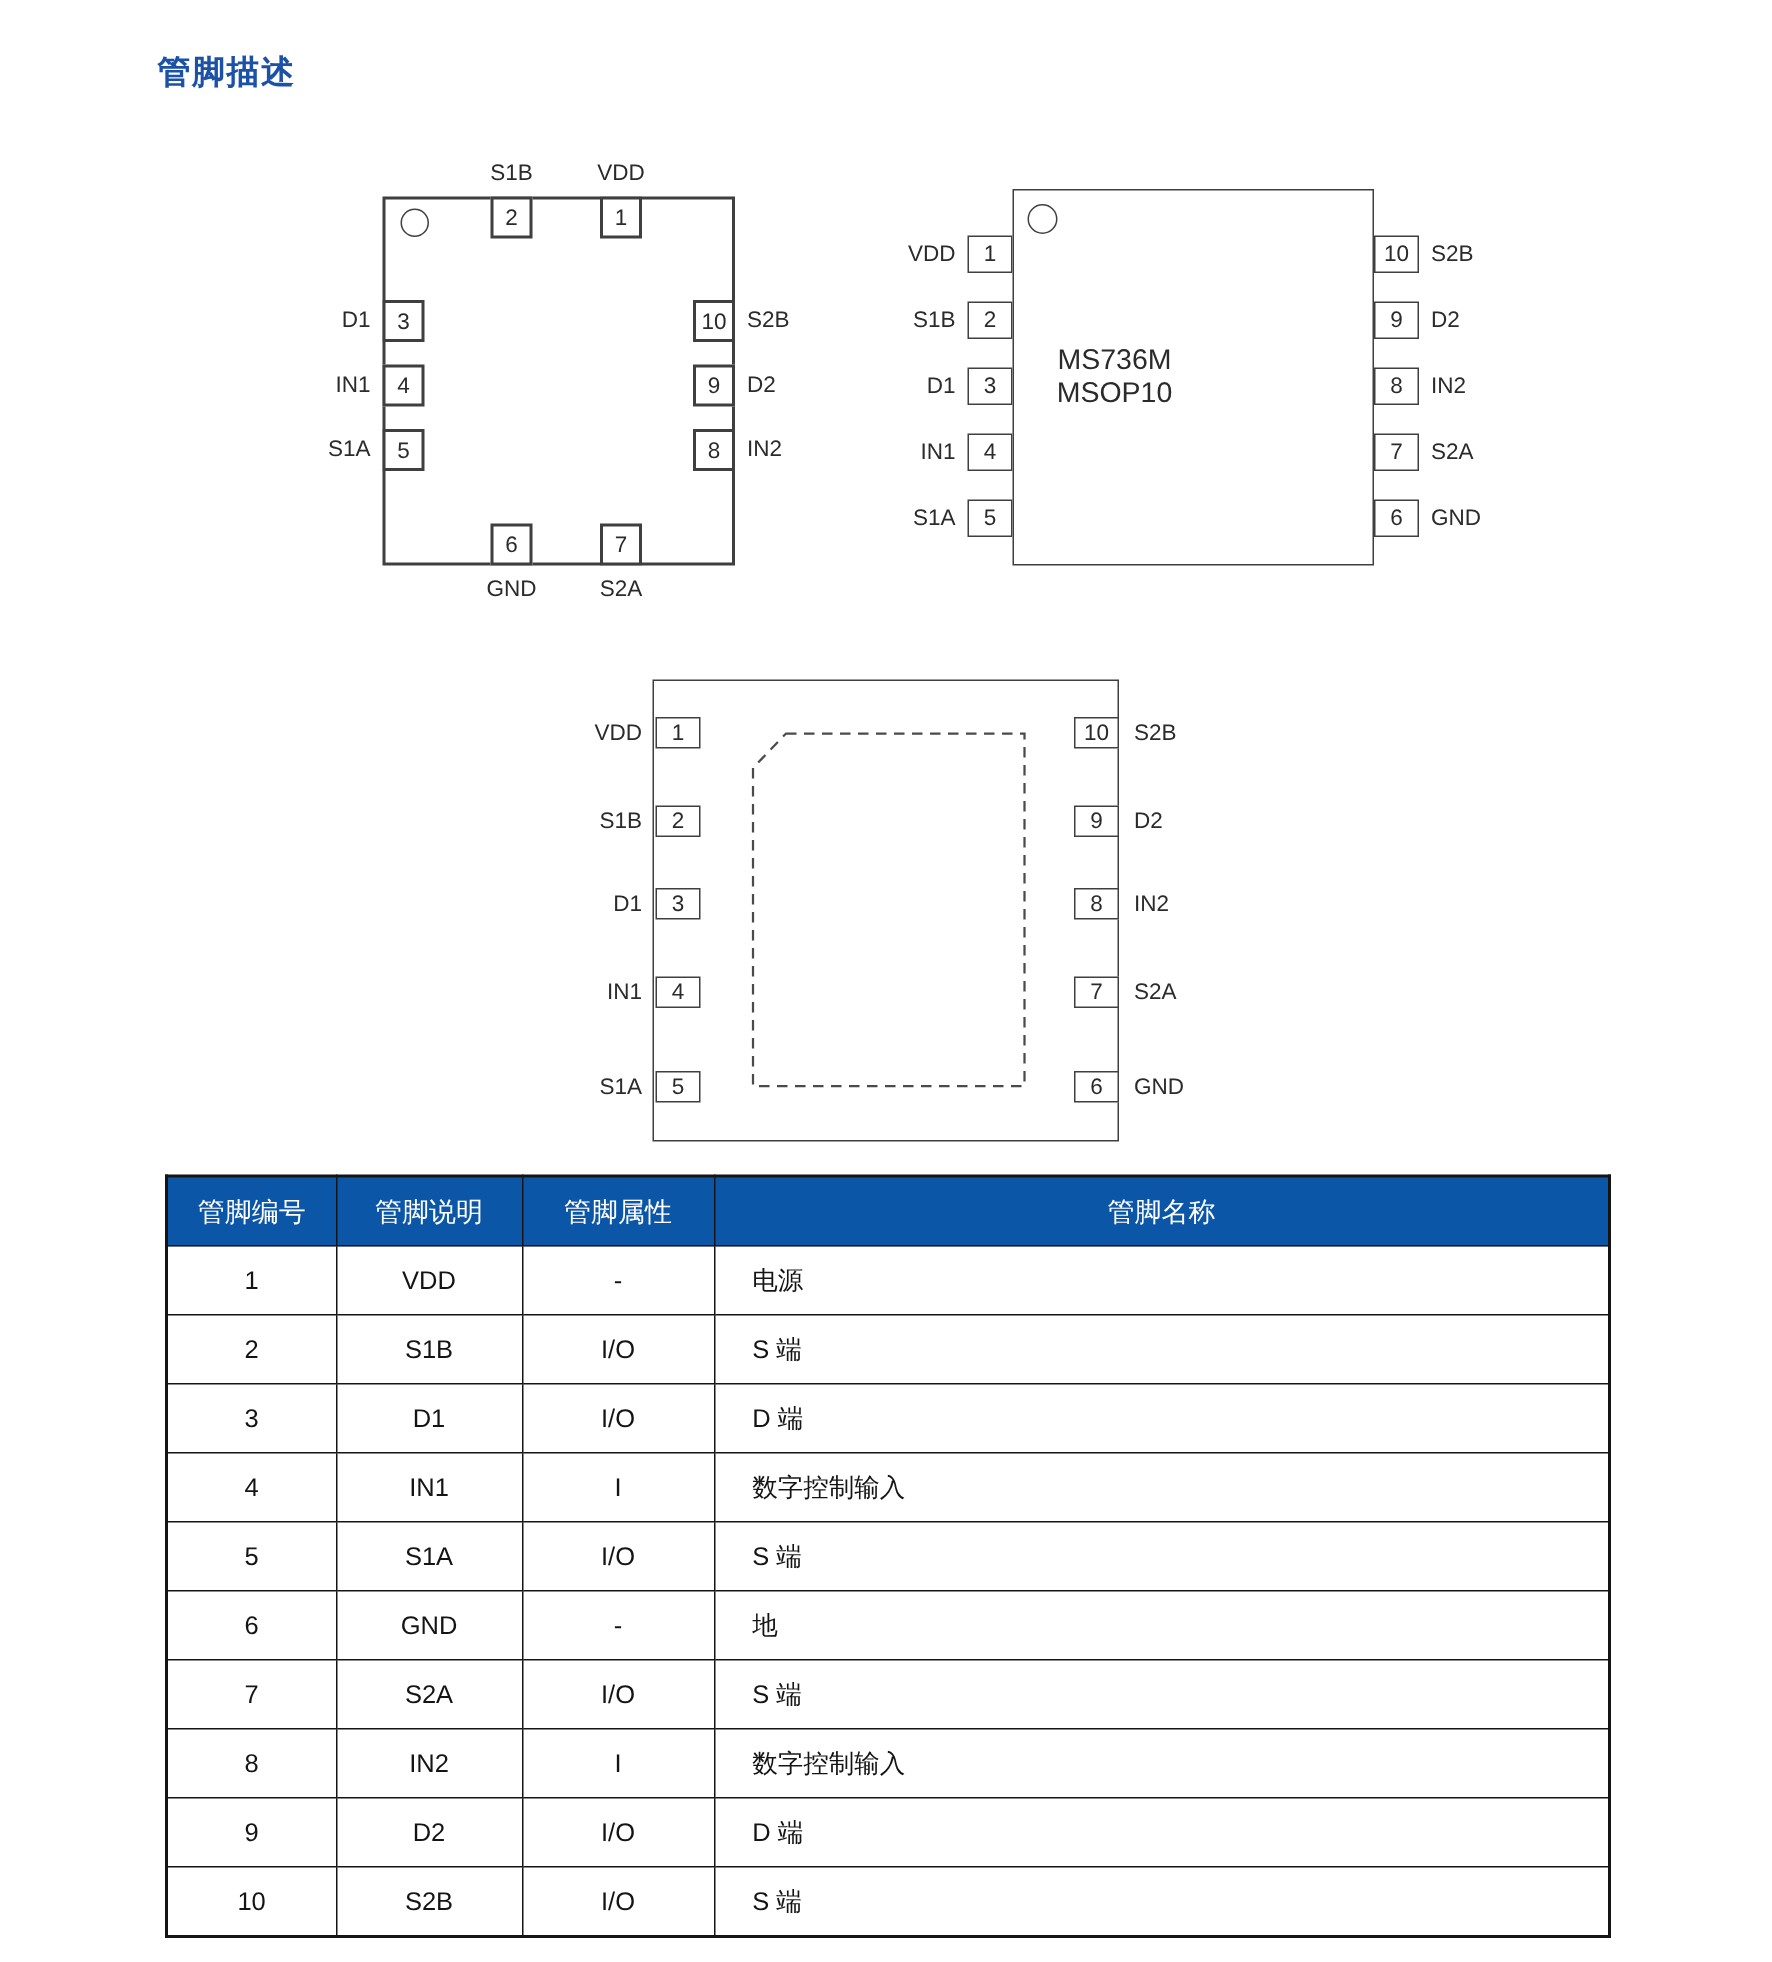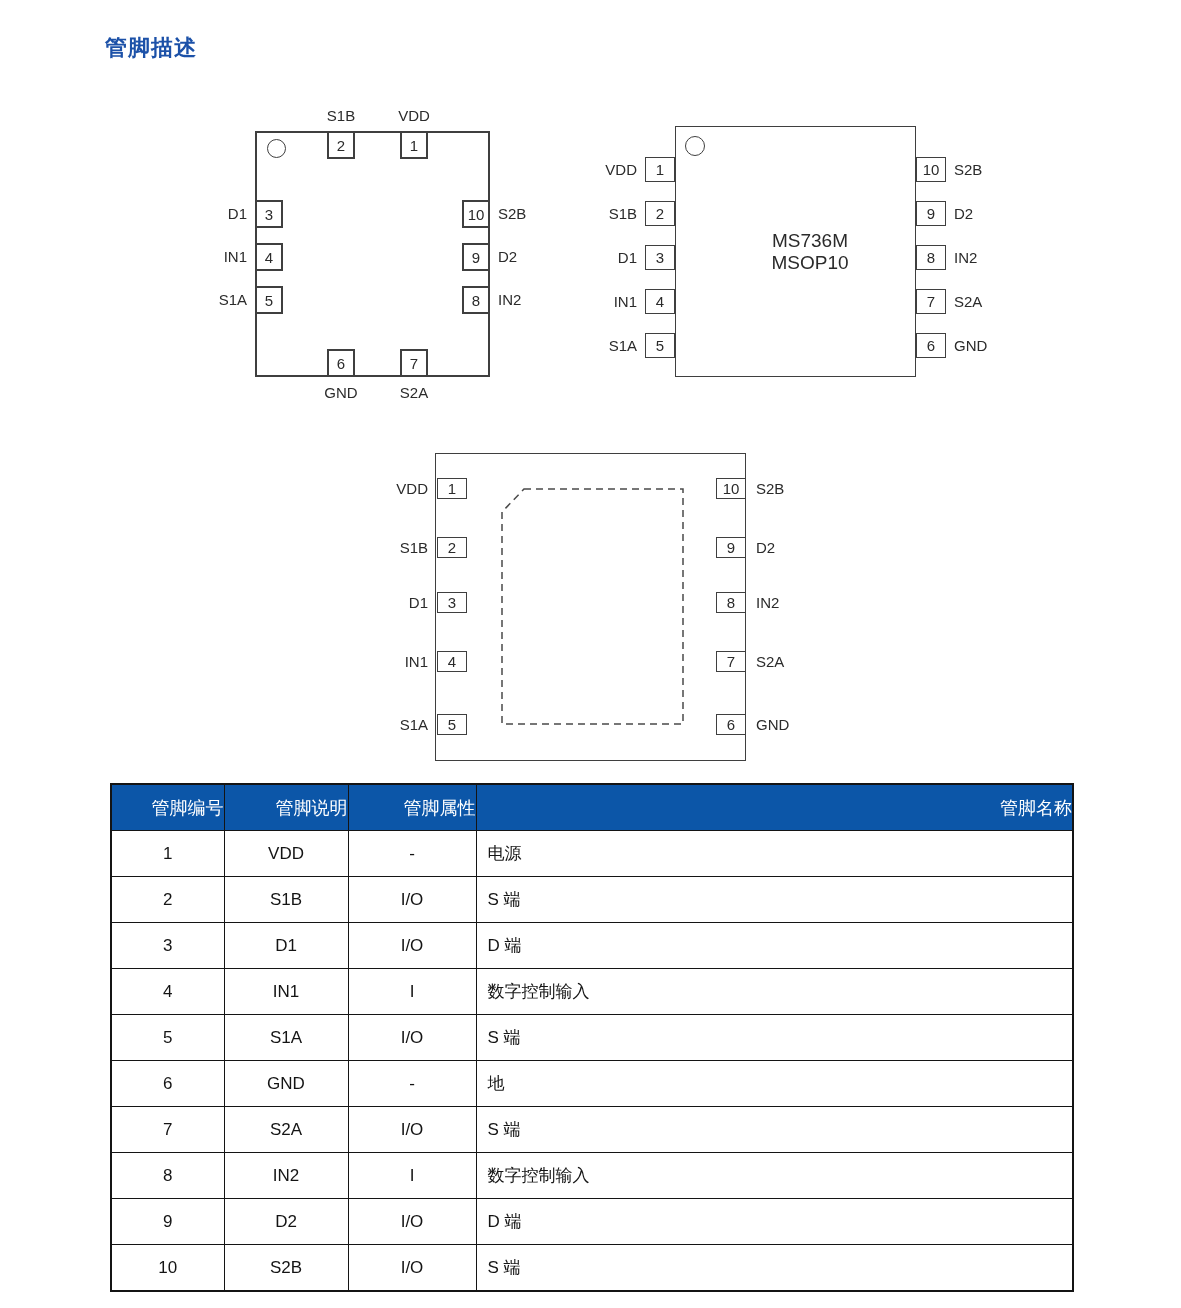--- a/index.html
+++ b/index.html
@@ -14,41 +14,41 @@
   #diagram-layer{position:absolute;left:0;top:0;width:1181px;height:1308px;}
   .pkg-body{position:absolute;border:2px solid #3f3f3f;background:#ffffff;box-sizing:border-box;}
   #qfn-body{left:255px;top:131px;width:235px;height:246px;}
   #msop-body{left:675px;top:126px;width:241px;height:251px;border-width:1.5px;}
   #dfn-body{left:435px;top:453px;width:311px;height:308px;border-width:1.5px;}
   .pin1-circle{position:absolute;border:1.5px solid #3f3f3f;border-radius:50%;background:#ffffff;box-sizing:border-box;}
   #qfn-circle{left:267px;top:139px;width:19px;height:19px;}
   #msop-circle{left:685px;top:136px;width:20px;height:20px;}
   .chip-label{position:absolute;text-align:center;font-size:19px;line-height:22px;color:#2b2b2b;}
   #qfn-label{left:255px;top:232px;width:235px;}
-  #msop-label{left:705px;top:230px;width:210px;}
+  #msop-label{left:638px;top:230px;width:210px;}
   #dfn-label{left:435px;top:586px;width:311px;}
   .pin-box{
     position:absolute;border:2px solid #3f3f3f;background:#ffffff;box-sizing:border-box;
     display:flex;align-items:center;justify-content:center;
     font-size:15px;color:#2b2b2b;z-index:2;
   }
   .pin-label{position:absolute;font-size:15px;color:#2b2b2b;white-space:nowrap;}
   #dfn-die{position:absolute;left:495px;top:484px;}
   
   #table-wrap{position:absolute;left:110px;top:783px;}
   #pin-table{border-collapse:collapse;table-layout:fixed;width:962px;border:2px solid #141414;}
   #pin-table th{
     background:#0c56a8;color:#ffffff;font-size:18px;font-weight:normal;
-    height:45px;border:1px solid #141414;text-align:right;padding:0;
+    height:45px;border:1px solid #141414;text-align:center;padding:0;
   }
   #pin-table td{
     background:#ffffff;color:#141414;font-size:17px;height:45px;
     border:1px solid #141414;text-align:center;padding:0;
   }
-  #pin-table td.desc{text-align:left;padding-left:11px;}
+  #pin-table td.desc{text-align:left;padding-left:25px;}
 </style>
 </head>
 <body>
 
 <div class="page-title">管脚描述</div>
 
 <div id="diagram-layer">
 
   <div class="pkg-body" id="qfn-body"></div>
   <div class="pin1-circle" id="qfn-circle"></div>

